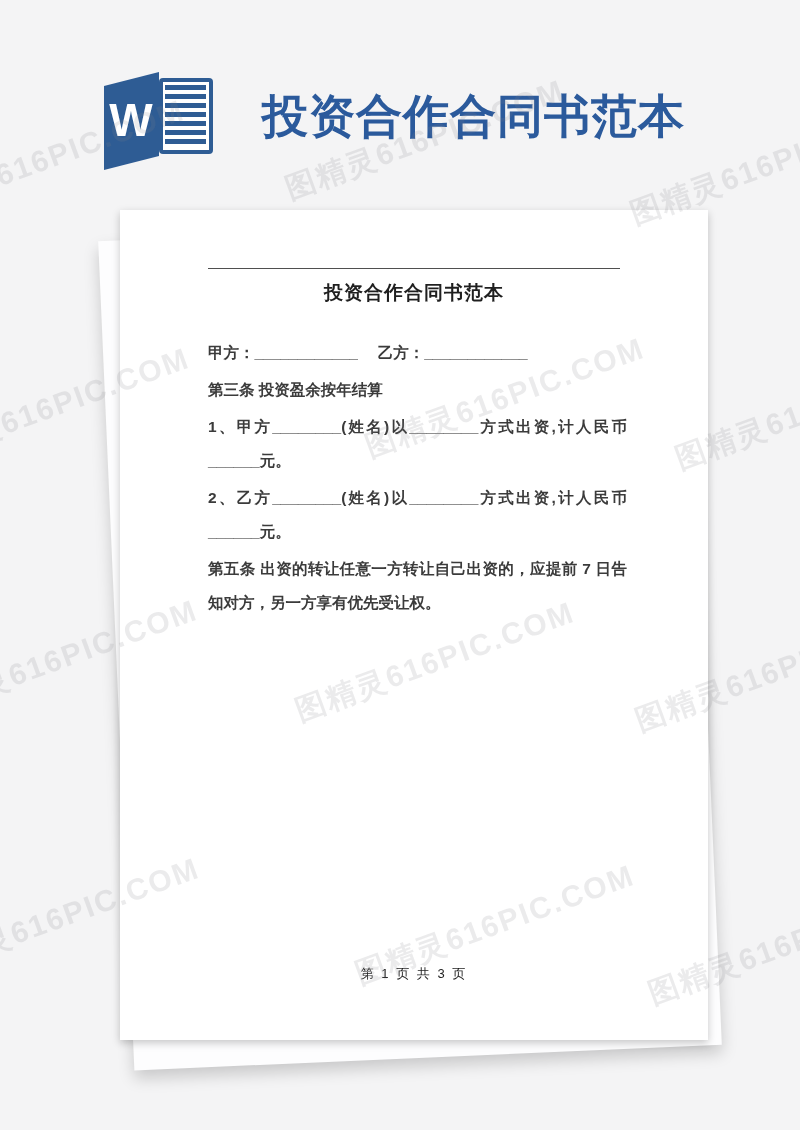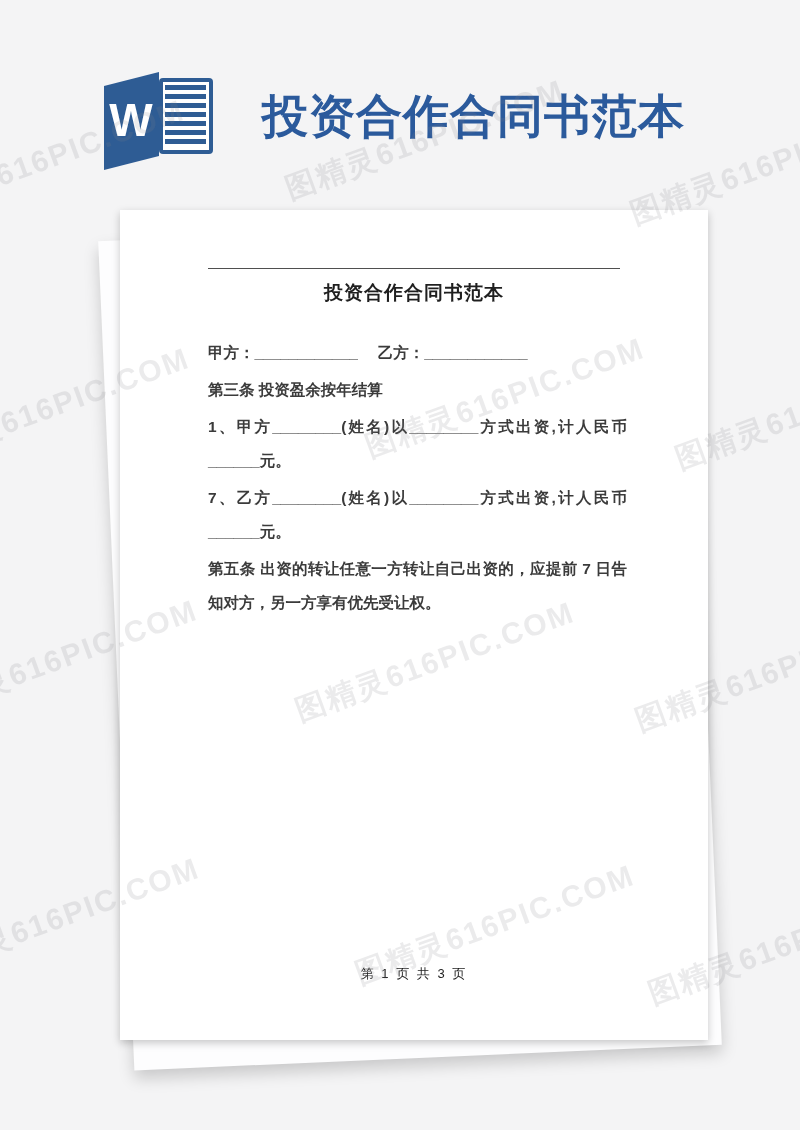--- a/index.html
+++ b/index.html
@@ -94,21 +94,21 @@
 
   <div class="page-behind"></div>
 
   <div class="page">
     <div class="page-rule"></div>
     <div class="doc-title">投资合作合同书范本</div>
     <div class="doc-body" id="doc-body">
         <p>甲方：____________　 乙方：____________</p>
         <p>第三条 投资盈余按年结算</p>
         <p>1、甲方________(姓名)以________方式出资,计人民币______元。</p>
-        <p>7、乙方________(姓名)以________方式出资,计人民币______元。</p>
+        <p>2、乙方________(姓名)以________方式出资,计人民币______元。</p>
         <p>第五条 出资的转让任意一方转让自己出资的，应提前 7 日告知对方，另一方享有优先受让权。</p>
       </div>
     <div class="page-footer">第 1 页 共 3 页</div>
   </div>
 
   <div class="wm-layer" id="wm-layer">
       <div class="wm" style="left: 45px; top: 160px;">图精灵616PIC.COM</div>
       <div class="wm" style="left: 425px; top: 140px;">图精灵616PIC.COM</div>
       <div class="wm" style="left: 770px; top: 165px;">图精灵616PIC.COM</div>
       <div class="wm" style="left: 50px; top: 408px;">图精灵616PIC.COM</div>

